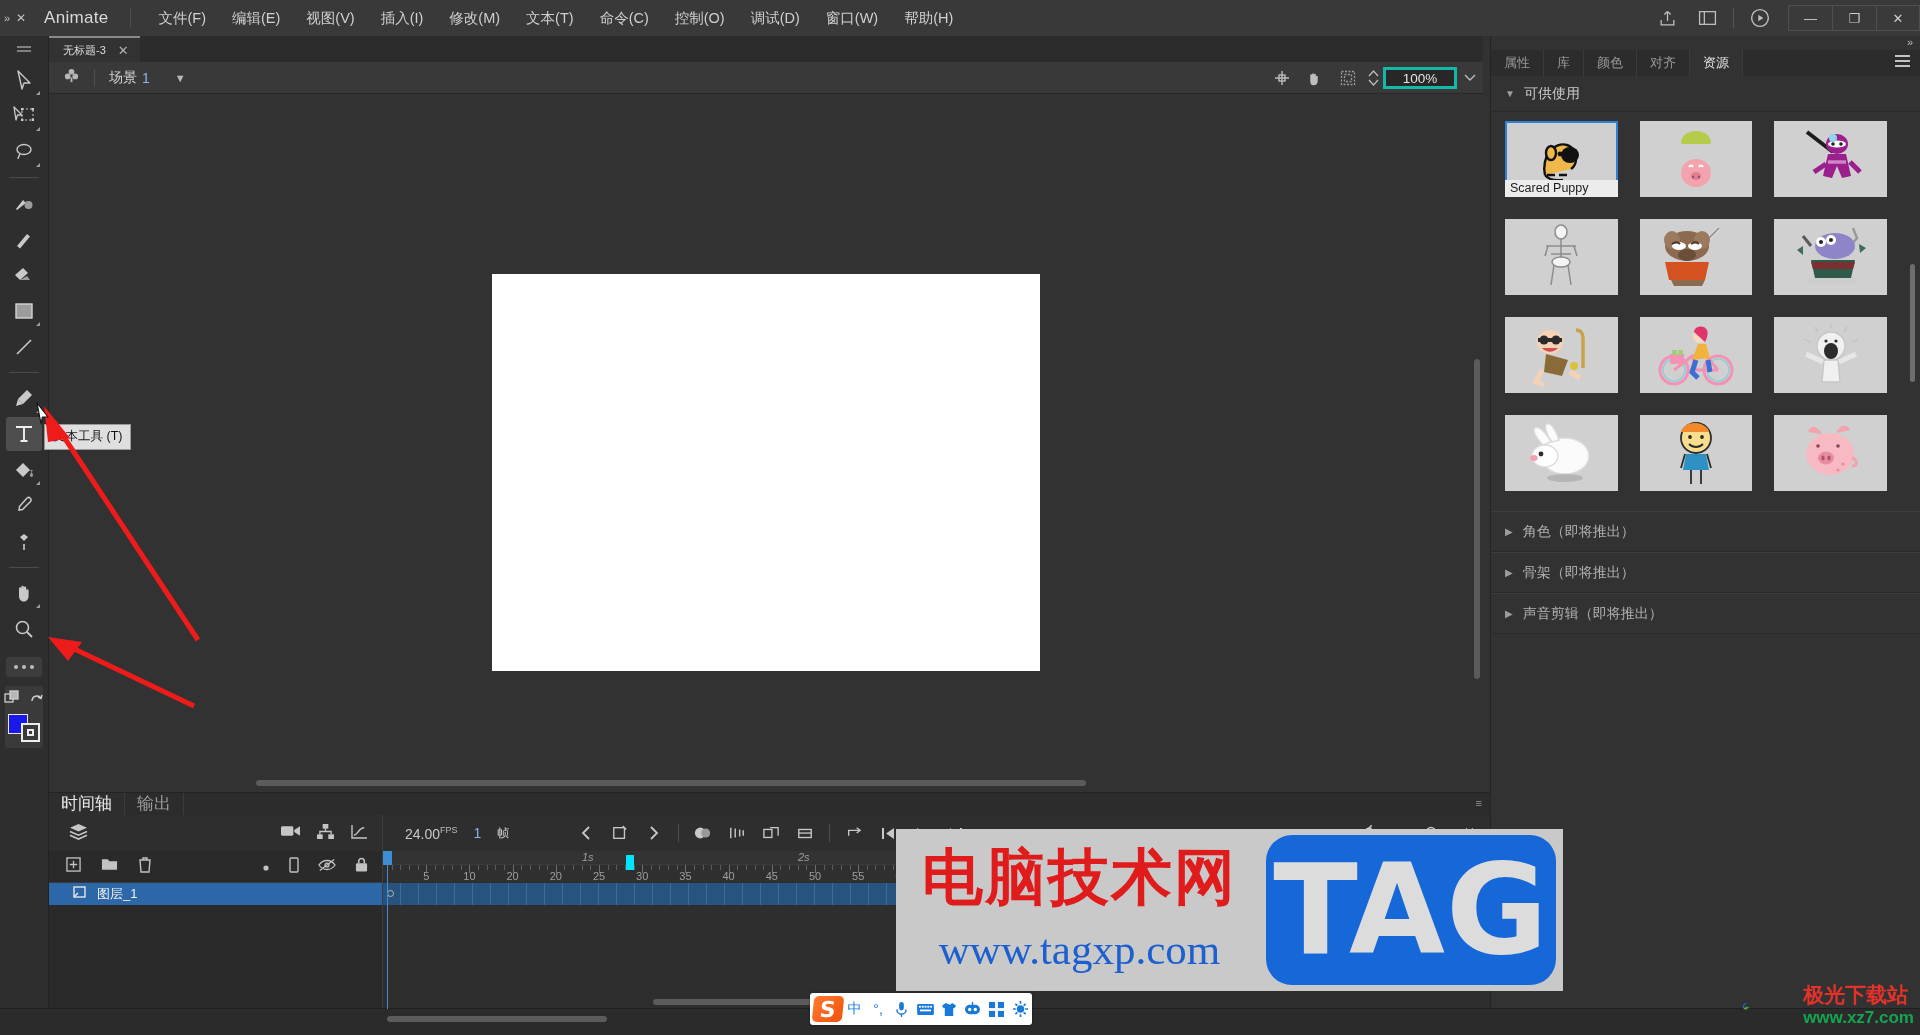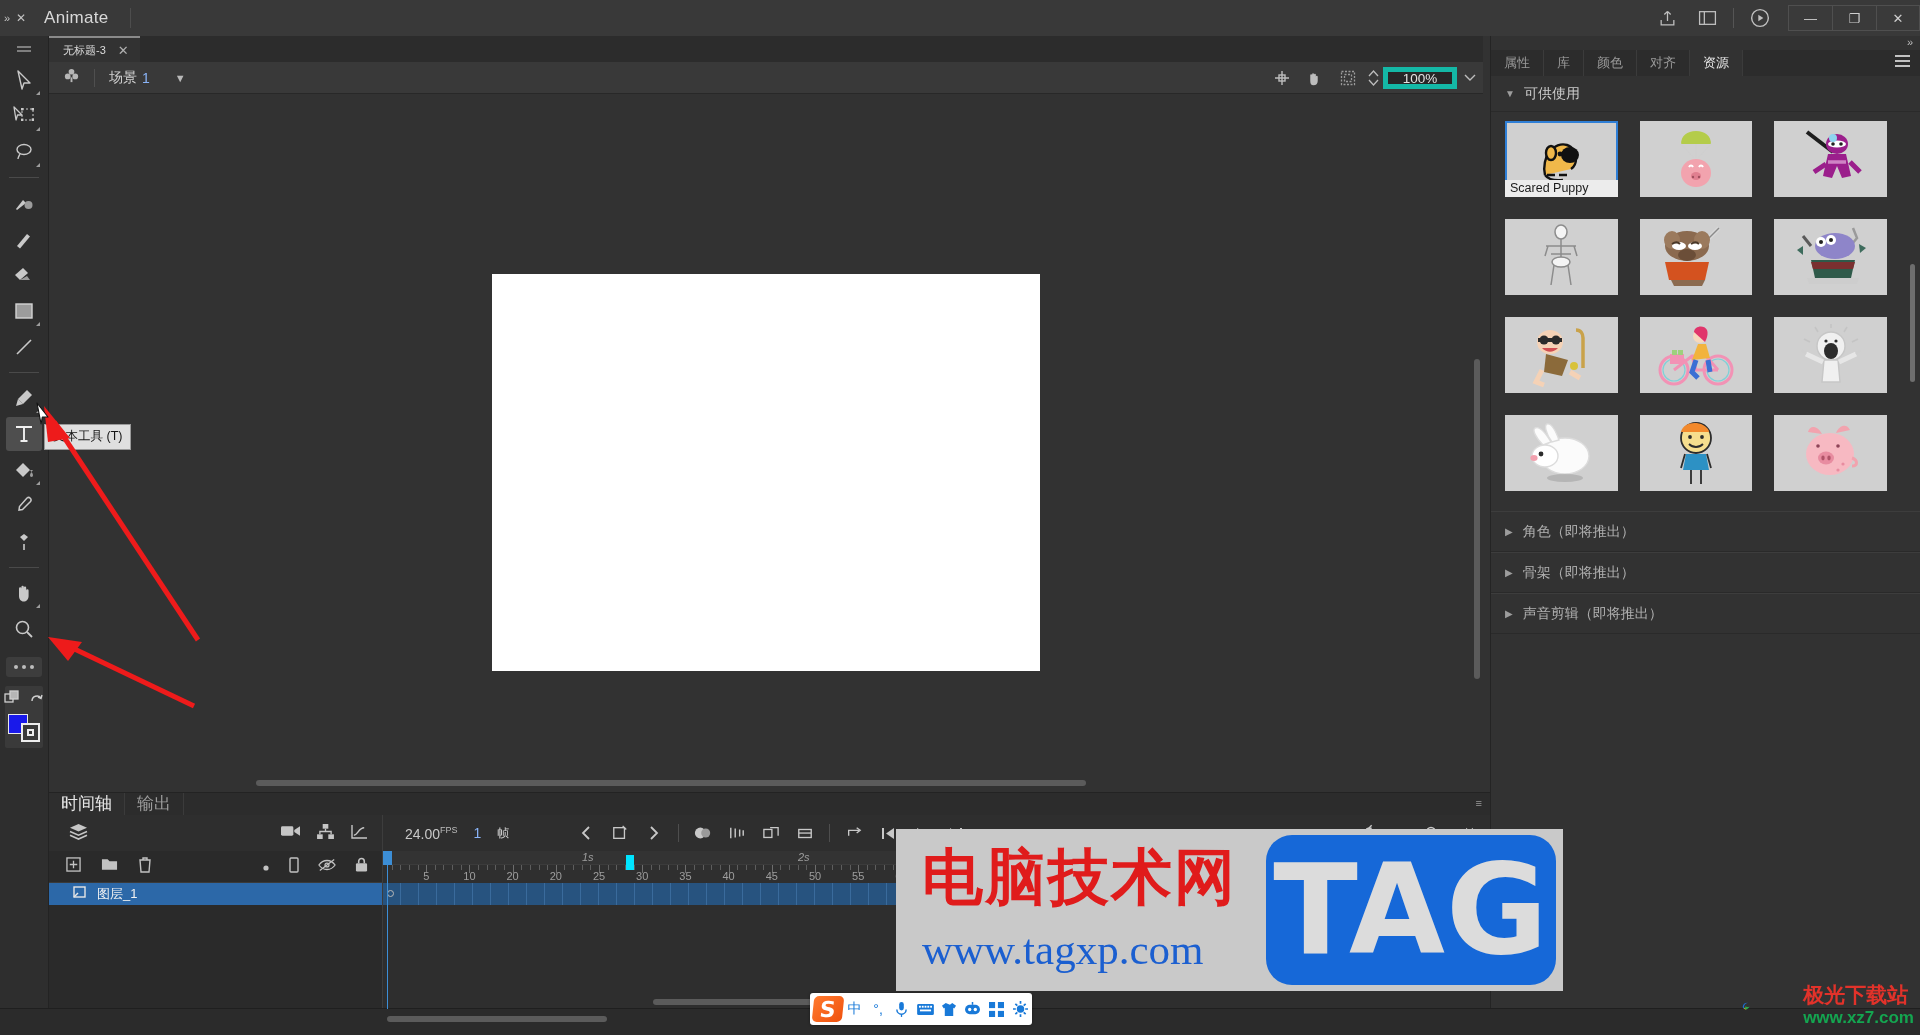--- a/index.html
+++ b/index.html
@@ -136,21 +136,21 @@
   .scene-name { color: #cfcfcf; font-size: 14px; }
   .scene-num { color: #8ab4f8; font-size: 14px; margin-left: 5px; }
   .scene-caret { color: #b9b9b9; margin-left: 25px; font-size: 11px; }
   .stage-right {
     position: absolute; right: 0; top: 0; height: 32px; display: flex;
     align-items: center; gap: 0;
   }
   .sr-ico { width: 33px; height: 32px; display:flex;align-items:center;justify-content:center;color:#bdbdbd;}
   .zoom-spin { display:flex;flex-direction:column;gap:2px;margin-left:4px;color:#bdbdbd;}
   .zoom-box {
-    width: 74px; height: 22px; background: #272727; border: 5px solid #14b8a6;
+    width: 74px; height: 22px; background: #272727; border: 3px solid #14b8a6;
     color: #e2e2e2; font-size: 13.5px; display: flex; align-items: center;
     justify-content: center; margin-left: 4px;
   }
   .zoom-caret { width: 26px; height: 32px; display:flex;align-items:center;justify-content:center;color:#bdbdbd;font-size:11px;}
   .canvas-area {
     position: absolute; left: 0; top: 32px; width: 1434px; height: 698px;
     background: #323232;
   }
   .stage-white {
     position: absolute; left: 443px; top: 180px; width: 548px; height: 397px;
@@ -303,21 +303,21 @@
   .tl-hscroll {
     position: absolute; left: 270px; bottom: 4px; width: 200px; height: 6px;
     background: #5b5b5b; border-radius: 3px;
   }
 
   
   .watermark {
     position: absolute; left: 896px; top: 829px; width: 667px; height: 162px;
     background: #c9c9c9; z-index: 40; display: flex; align-items: center;
   }
-  .wm-text { padding-left: 26px; }
+  .wm-text { padding-left: 26px; text-align: center; }
   .wm-cn {
     color: #e01b1b; font-size: 61px; font-weight: bold;
     font-family: "DejaVu Sans", sans-serif; letter-spacing: 2px; line-height: 1;
   }
   .wm-url {
     color: #1b5fd0; font-size: 43px; margin-top: 18px;
     font-family: "Liberation Serif", serif; letter-spacing: 0px;
   }
   .wm-tag {
     position: absolute; right: 7px; top: 6px; width: 290px; height: 150px;
@@ -365,20 +365,33 @@
 
 <div class="app">
 
   <div class="menubar">
     <div class="pin-col">
       <span class="chev-dbl">»</span>
       <span class="xglyph">✕</span>
     </div>
     <div class="brand">Animate</div>
     <div class="menu-sep"></div>
+    <div class="menu-items">
+      <div class="menu-item">文件(F)</div>
+      <div class="menu-item">编辑(E)</div>
+      <div class="menu-item">视图(V)</div>
+      <div class="menu-item">插入(I)</div>
+      <div class="menu-item">修改(M)</div>
+      <div class="menu-item">文本(T)</div>
+      <div class="menu-item">命令(C)</div>
+      <div class="menu-item">控制(O)</div>
+      <div class="menu-item">调试(D)</div>
+      <div class="menu-item">窗口(W)</div>
+      <div class="menu-item">帮助(H)</div>
+    </div>
 
     <div class="topright">
       <div class="tr-ico">
         <svg width="19" height="19" viewBox="0 0 24 24" fill="none" stroke="#c0c0c0" stroke-width="1.6">
           <path d="M12 3v12M12 3l-4 4M12 3l4 4M4 14v6h16v-6"></path>
         </svg>
       </div>
       <div class="tr-ico">
         <svg width="19" height="16" viewBox="0 0 24 20" fill="none" stroke="#c0c0c0" stroke-width="1.6">
           <rect x="2" y="2" width="20" height="16"></rect>

